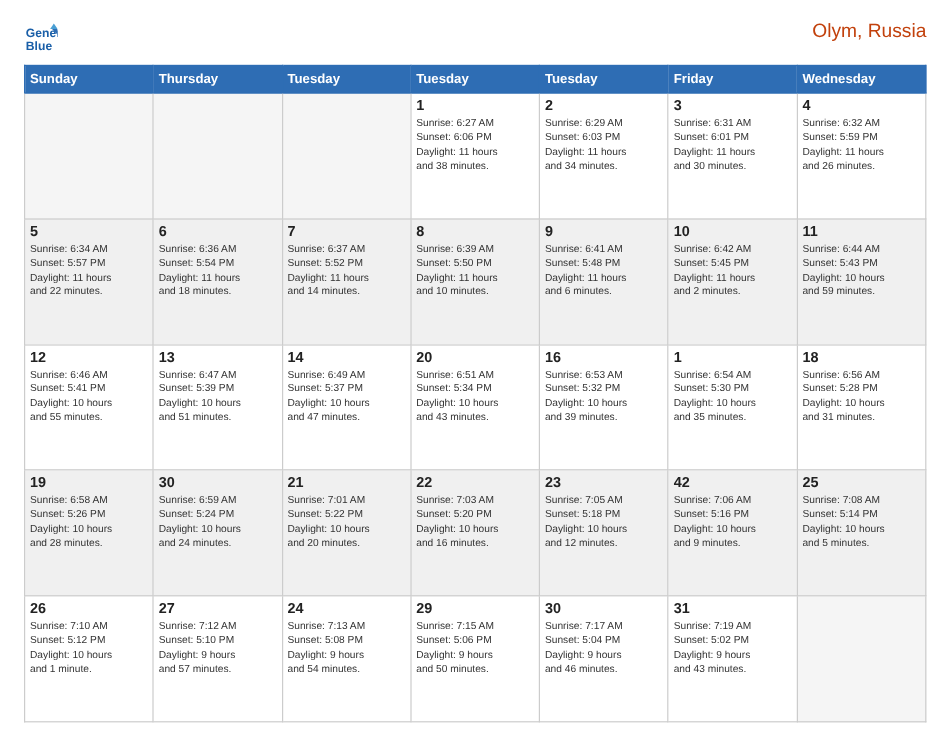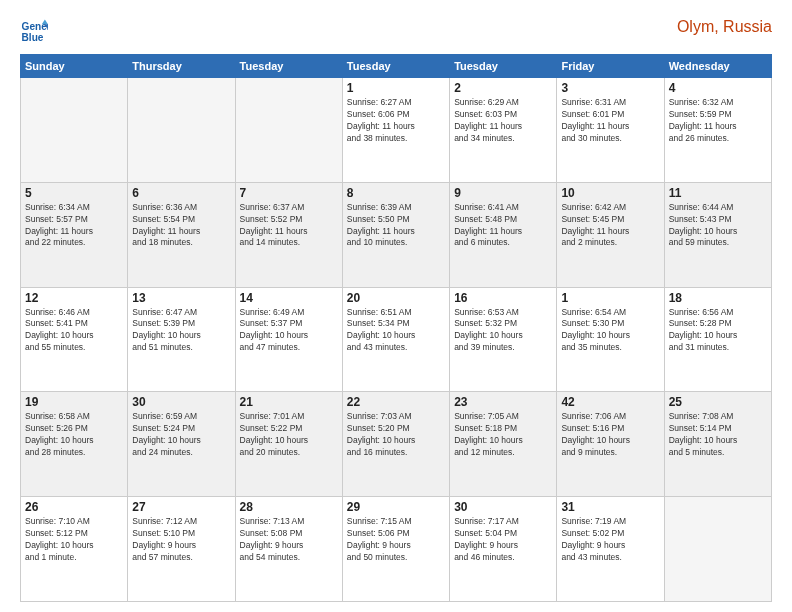--- a/index.html
+++ b/index.html
@@ -234,21 +234,21 @@
         <tr>
           <td>
             <span class="day-num">26</span>
             <div class="day-info">Sunrise: 7:10 AM<br>Sunset: 5:12 PM<br>Daylight: 10 hours<br>and 1 minute.</div>
           </td>
           <td>
             <span class="day-num">27</span>
             <div class="day-info">Sunrise: 7:12 AM<br>Sunset: 5:10 PM<br>Daylight: 9 hours<br>and 57 minutes.</div>
           </td>
           <td>
-            <span class="day-num">28</span>
+            <span class="day-num">24</span>
             <div class="day-info">Sunrise: 7:13 AM<br>Sunset: 5:08 PM<br>Daylight: 9 hours<br>and 54 minutes.</div>
           </td>
           <td>
             <span class="day-num">29</span>
             <div class="day-info">Sunrise: 7:15 AM<br>Sunset: 5:06 PM<br>Daylight: 9 hours<br>and 50 minutes.</div>
           </td>
           <td>
             <span class="day-num">30</span>
             <div class="day-info">Sunrise: 7:17 AM<br>Sunset: 5:04 PM<br>Daylight: 9 hours<br>and 46 minutes.</div>
           </td>

